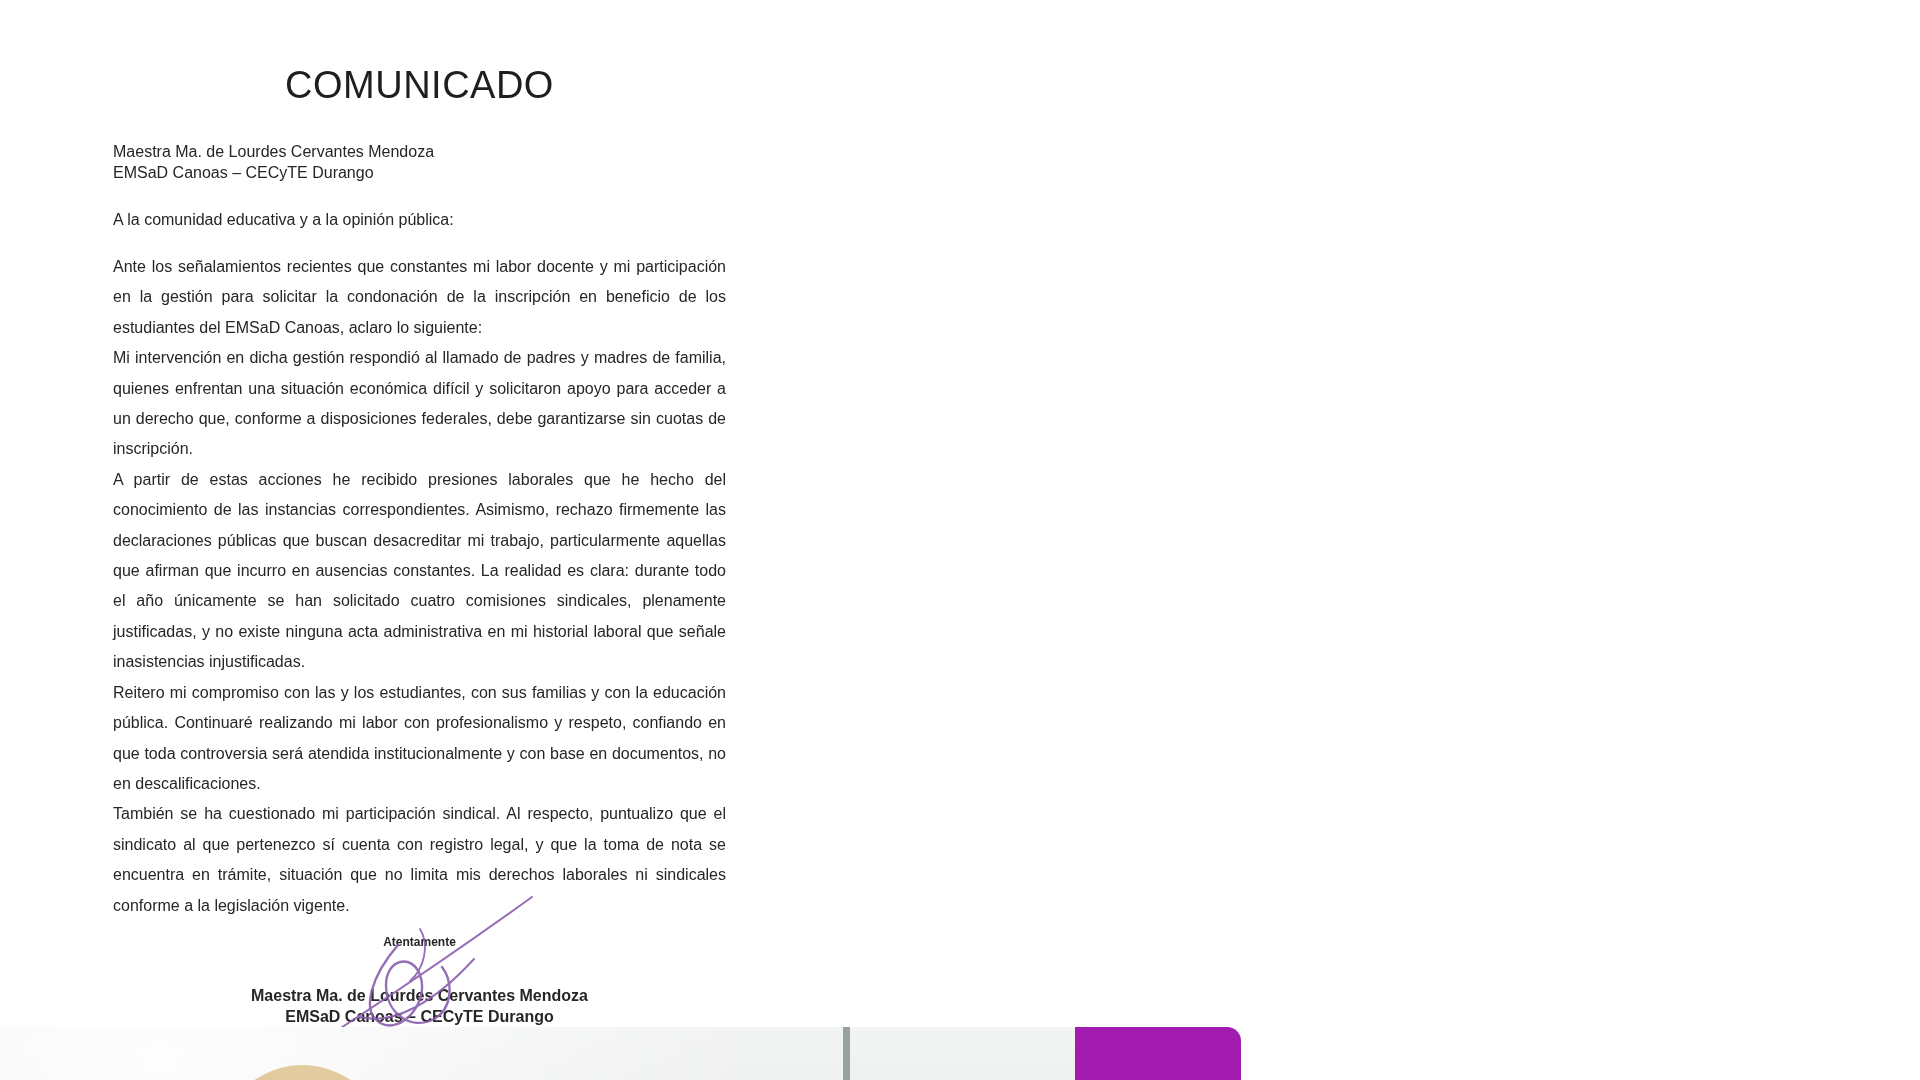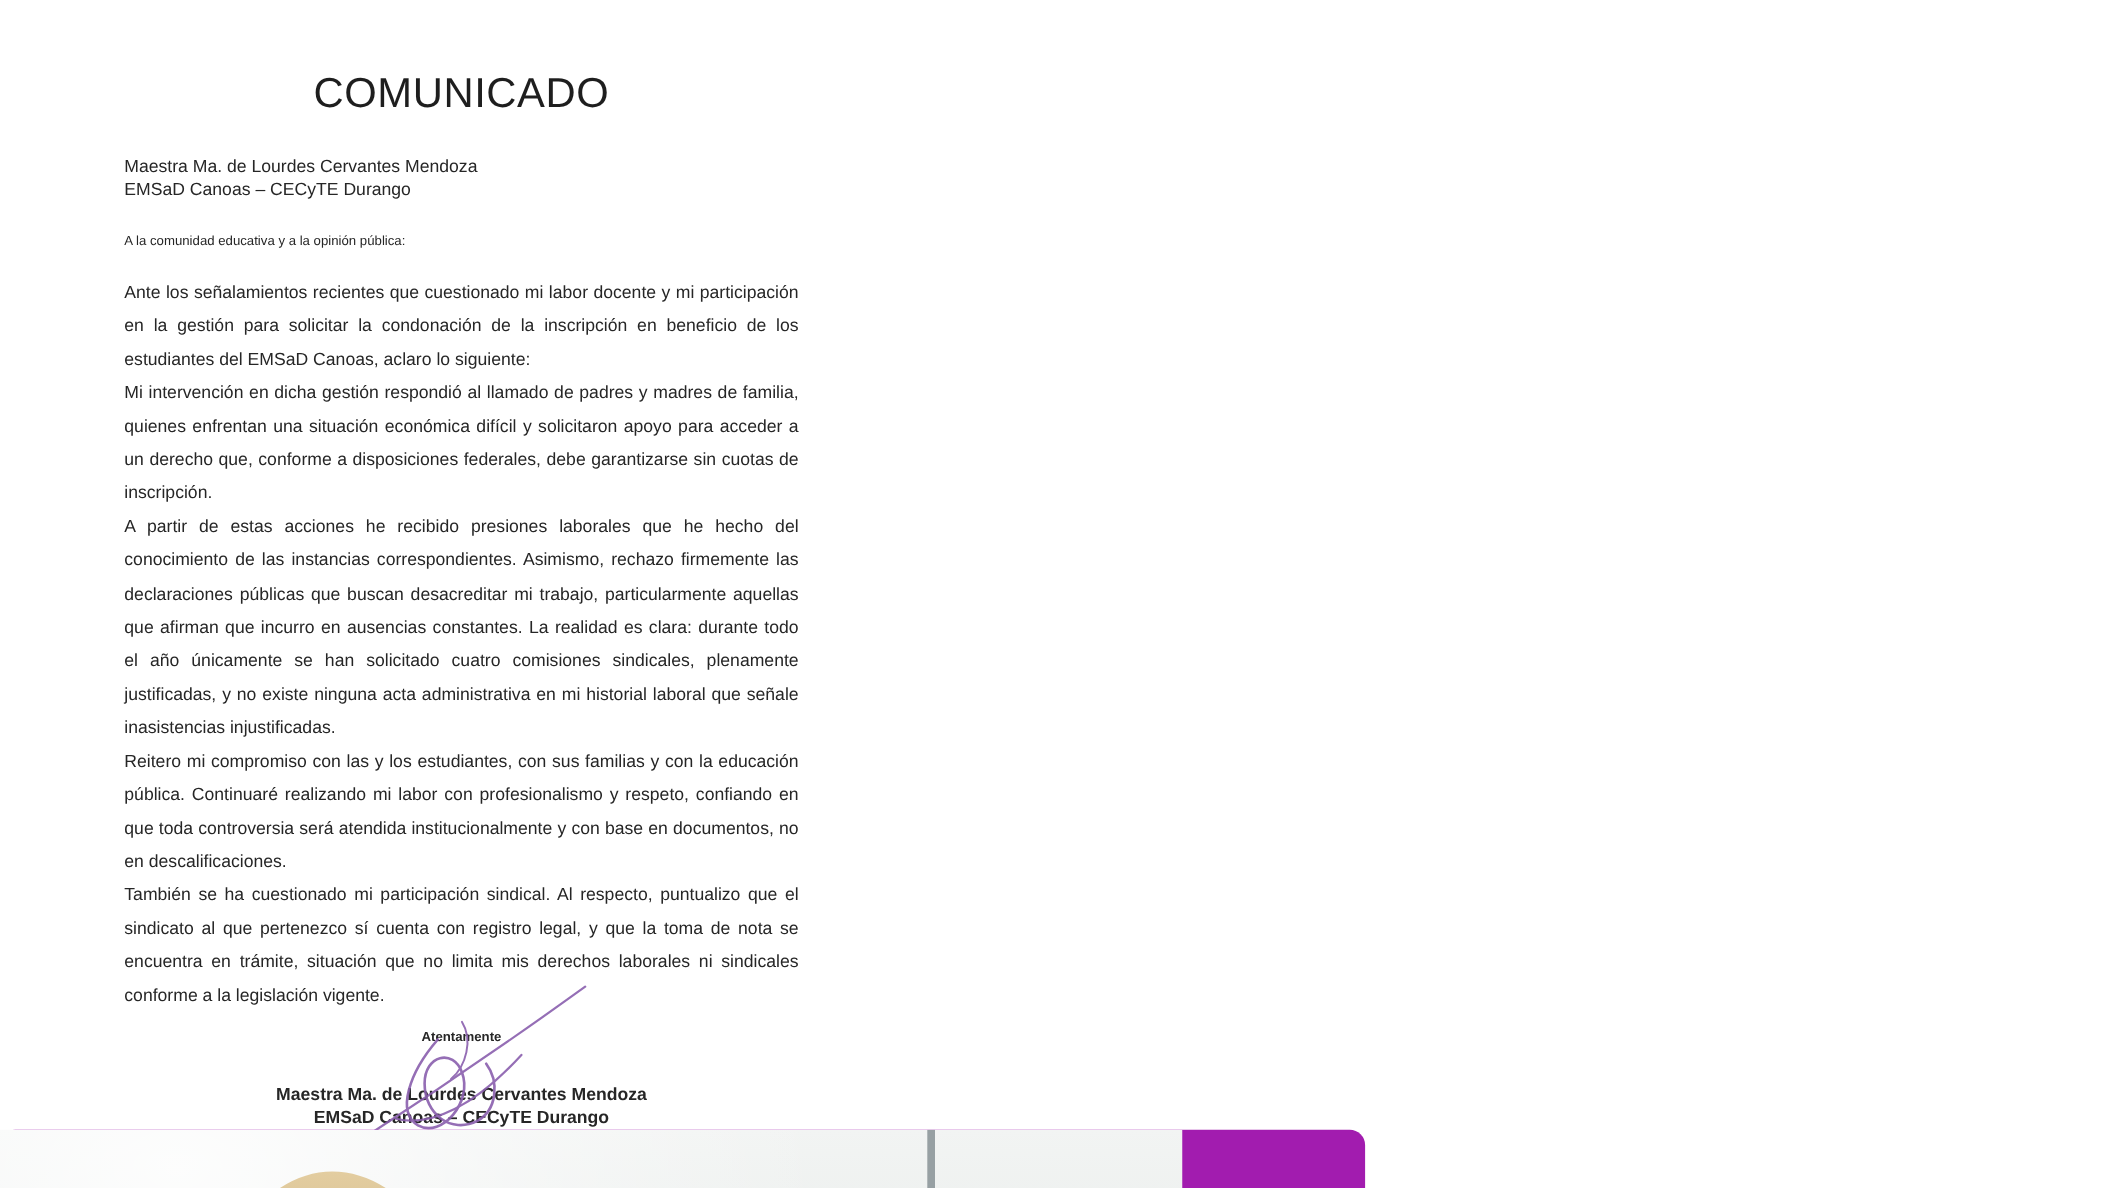--- a/index.html
+++ b/index.html
@@ -1,20 +1,20 @@
 <!DOCTYPE html>
 <html><head>
 <meta charset="utf-8">
 <style>
   html,body{margin:0;padding:0;background:#888;}
   .stage{position:relative;width:1920px;height:1080px;display:flex;overflow:hidden;background:#fff;font-family:"Liberation Sans",sans-serif;flex-direction:column;}
   .doc{width:845px;height:1080px;background:#ffffff;box-sizing:border-box;padding:64px 119px 0 113px;color:#262626;}
   .doc-title{font-size:38px;font-weight:400;letter-spacing:0.5px;text-align:center;color:#1e1e1e;margin:0 0 34px 0;font-family:"Liberation Sans",sans-serif;}
   .addr div{font-size:16px;line-height:21px;}
-  .greet{font-size:12px;line-height:21px;margin:26px 0 0 0;}
+  .greet{font-size:16px;line-height:21px;margin:26px 0 0 0;}
   .para{font-size:16px;line-height:30.4px;text-align:justify;margin:0;}
   .para.first{margin-top:22px;}
   .close-block{position:relative;text-align:center;margin-top:14px;font-weight:bold;}
   .atent{font-size:12px;}
   .sig-name{font-size:16px;line-height:21px;margin-top:36px;}
   .sig-org{font-size:16px;line-height:21px;}
   .sig-scribble{position:absolute;left:50%;top:-52px;margin-left:-118px;width:240px;height:160px;pointer-events:none;}
   .photo{position:relative;width:1241px;height:1080px;background:#a21caf;border-radius:14px;}
   .photo svg{display:block;}
   text{font-family:"Liberation Sans",sans-serif;}
@@ -24,21 +24,21 @@
 
 <div class="stage">
 
   <section class="doc">
     <h1 class="doc-title">COMUNICADO</h1>
     <div class="addr">
       <div>Maestra Ma. de Lourdes Cervantes Mendoza</div>
       <div>EMSaD Canoas – CECyTE Durango</div>
     </div>
     <p class="greet">A la comunidad educativa y a la opinión pública:</p>
-    <p class="para first">Ante los señalamientos recientes que cuestionado mi labor docente y mi participación en la gestión para solicitar la condonación de la inscripción en beneficio de los estudiantes del EMSaD Canoas, aclaro lo siguiente:</p>
+    <p class="para first">Ante los señalamientos recientes que constantes mi labor docente y mi participación en la gestión para solicitar la condonación de la inscripción en beneficio de los estudiantes del EMSaD Canoas, aclaro lo siguiente:</p>
     <p class="para">Mi intervención en dicha gestión respondió al llamado de padres y madres de familia, quienes enfrentan una situación económica difícil y solicitaron apoyo para acceder a un derecho que, conforme a disposiciones federales, debe garantizarse sin cuotas de inscripción.</p>
     <p class="para">A partir de estas acciones he recibido presiones laborales que he hecho del conocimiento de las instancias correspondientes. Asimismo, rechazo firmemente las declaraciones públicas que buscan desacreditar mi trabajo, particularmente aquellas que afirman que incurro en ausencias constantes. La realidad es clara: durante todo el año únicamente se han solicitado cuatro comisiones sindicales, plenamente justificadas, y no existe ninguna acta administrativa en mi historial laboral que señale inasistencias injustificadas.</p>
     <p class="para">Reitero mi compromiso con las y los estudiantes, con sus familias y con la educación pública. Continuaré realizando mi labor con profesionalismo y respeto, confiando en que toda controversia será atendida institucionalmente y con base en documentos, no en descalificaciones.</p>
     <p class="para">También se ha cuestionado mi participación sindical. Al respecto, puntualizo que el sindicato al que pertenezco sí cuenta con registro legal, y que la toma de nota se encuentra en trámite, situación que no limita mis derechos laborales ni sindicales conforme a la legislación vigente.</p>
     <div class="close-block">
       <div class="atent">Atentamente</div>
       <svg class="sig-scribble" viewBox="0 0 240 160">
         <g fill="none" stroke="#8a5fae" stroke-linecap="round" opacity="0.9">
           <path stroke-width="2" d="M28,152 Q130,86 230,14"></path>
           <path stroke-width="2.4" d="M96,62 C70,92 58,128 78,140 C100,152 128,118 118,92 C110,70 84,76 84,102 C84,130 108,148 132,136 C150,126 152,100 140,84"></path>

